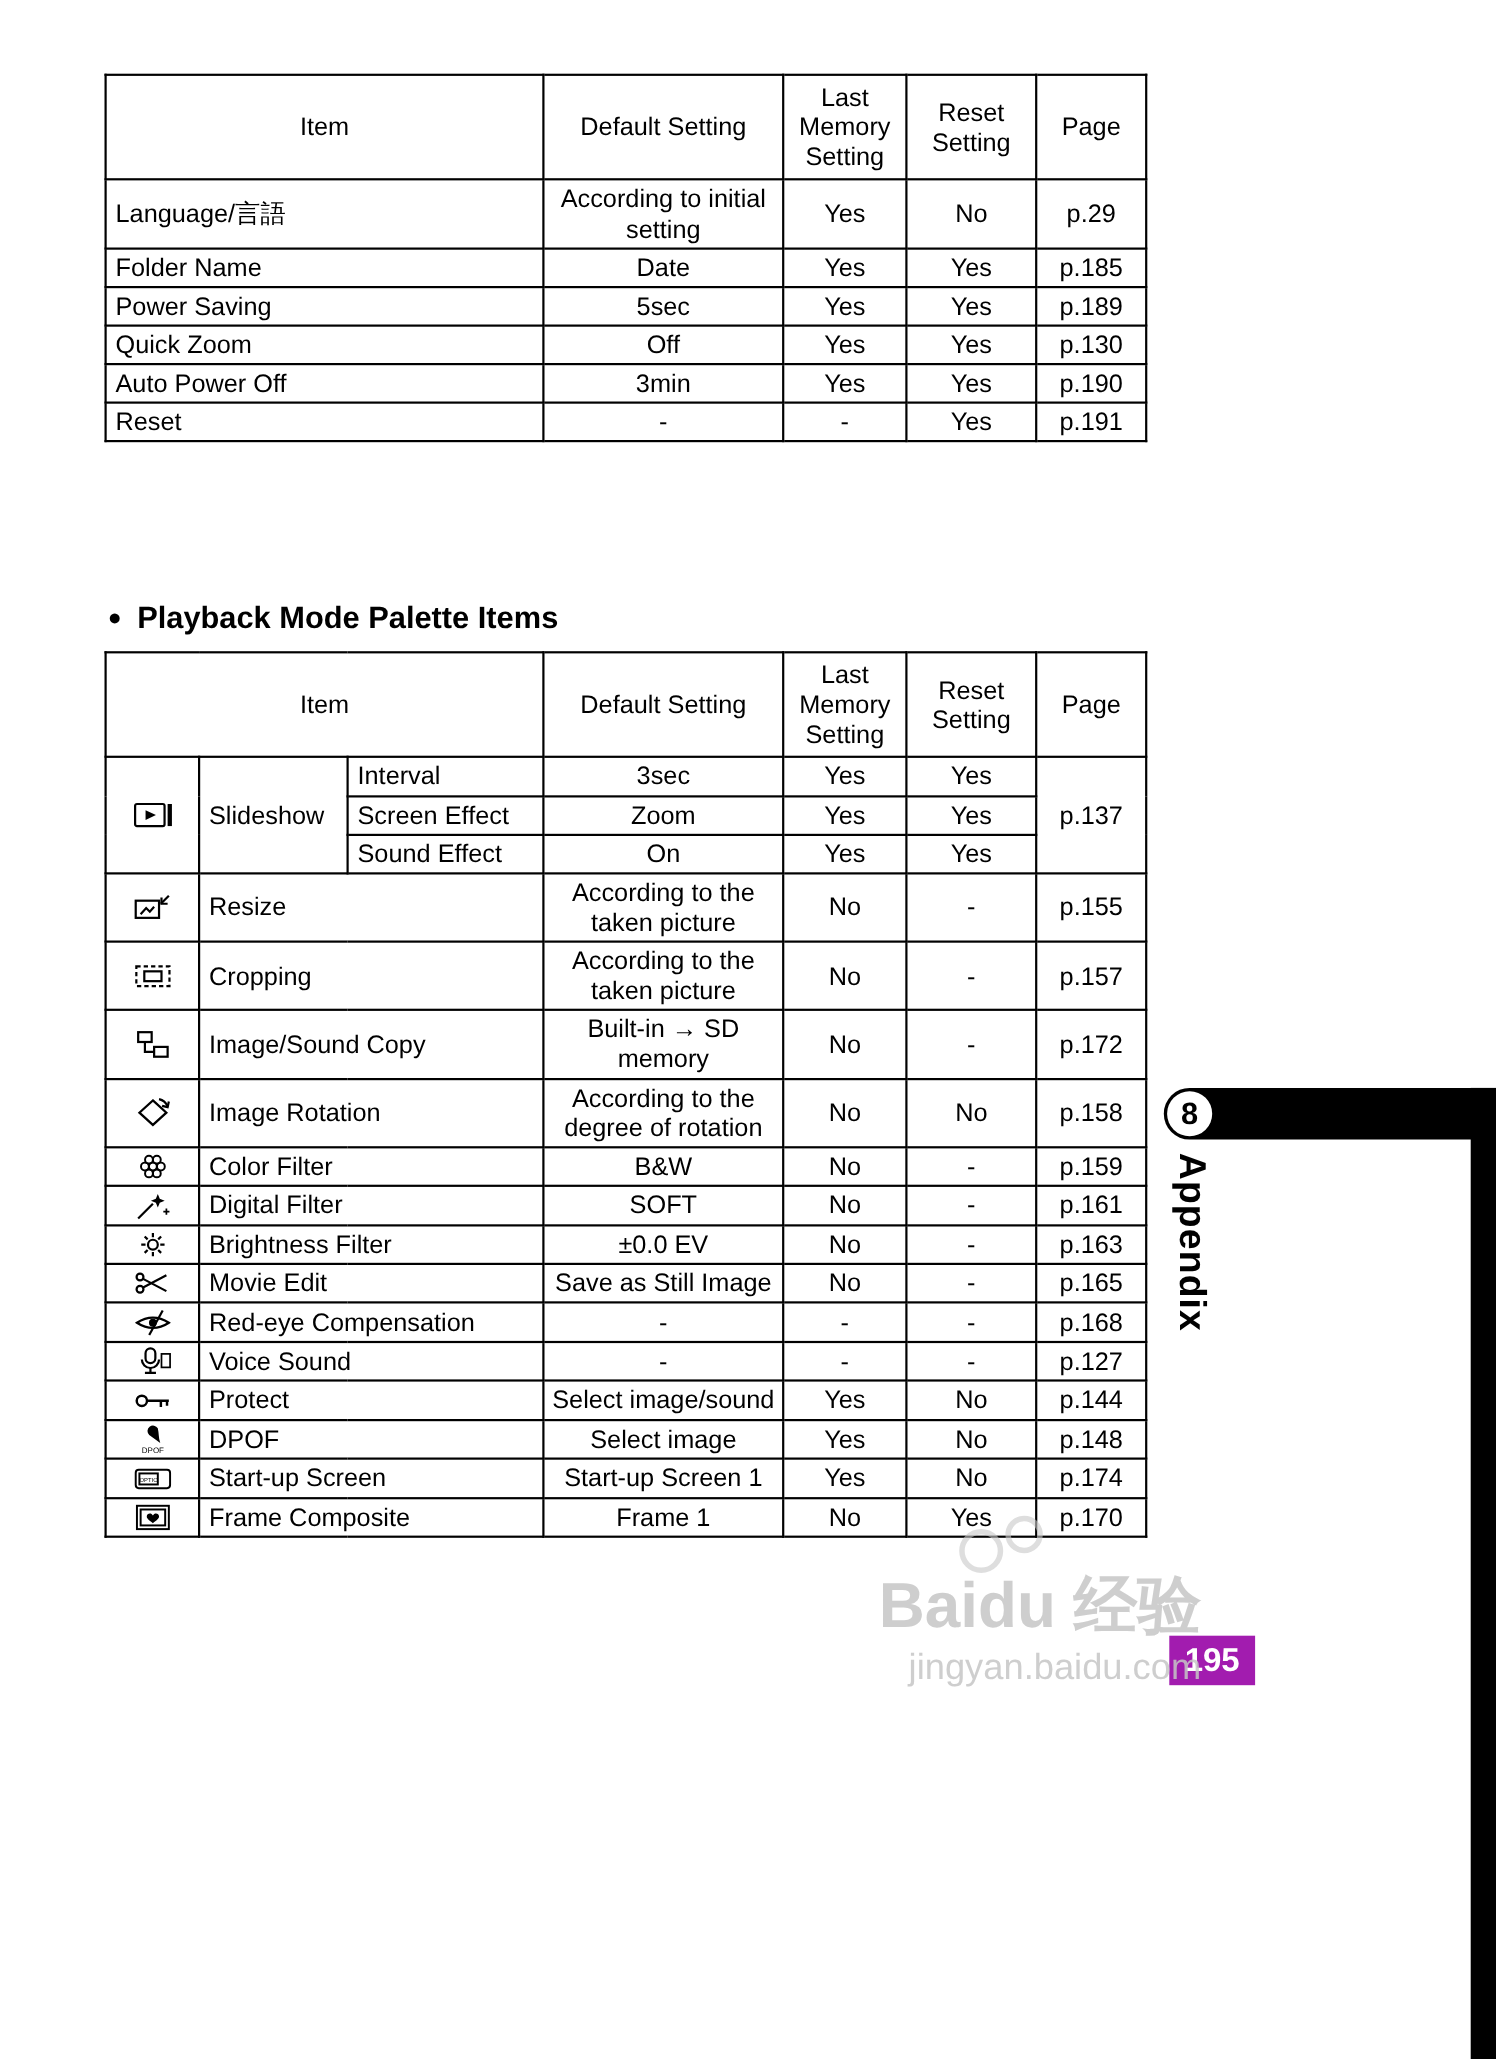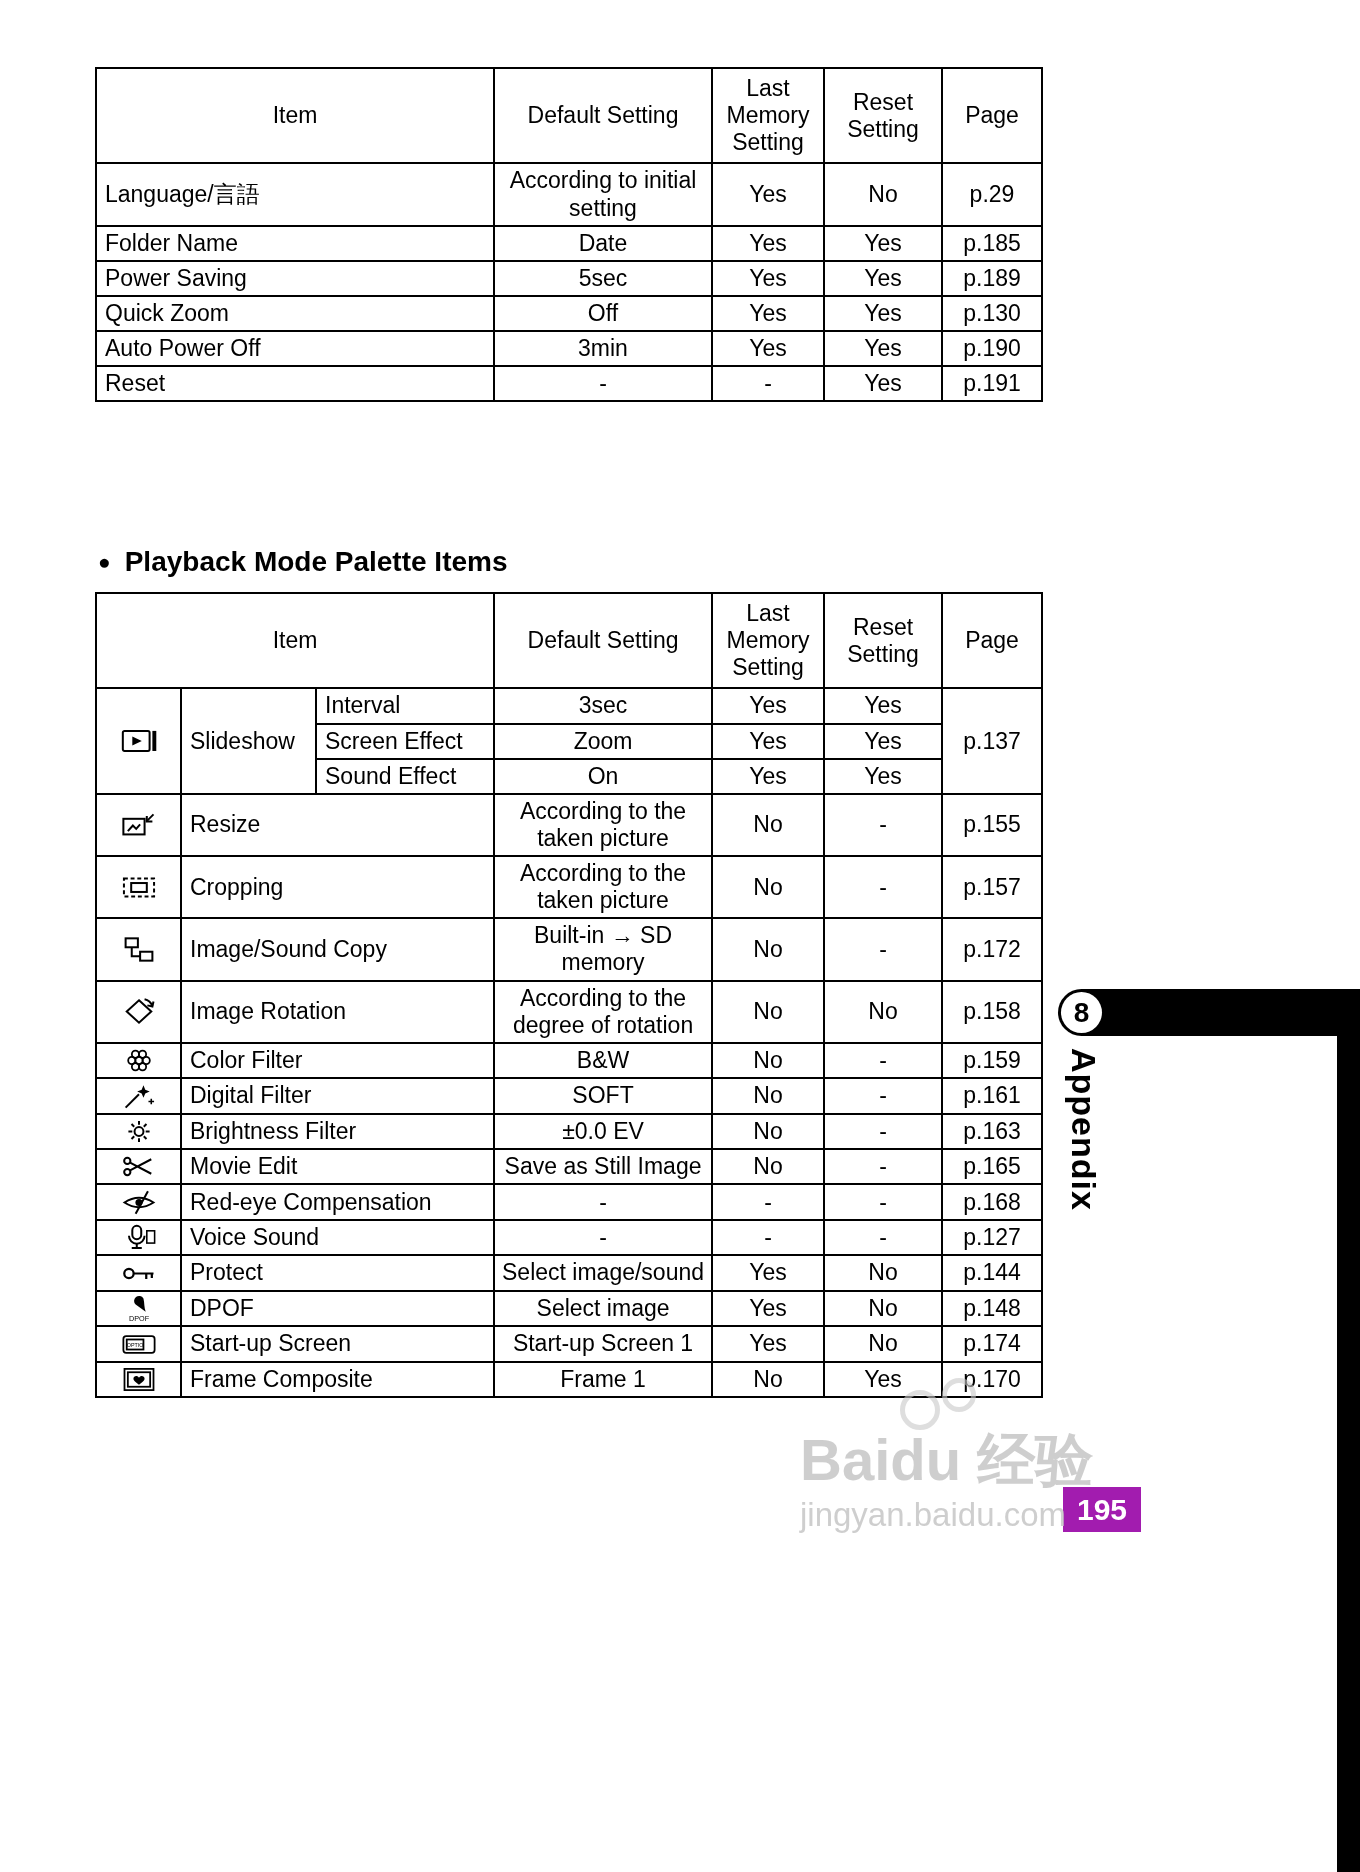--- a/index.html
+++ b/index.html
@@ -37,21 +37,21 @@
     position:absolute;left:1064px;top:1048px;
     writing-mode:vertical-rl;text-orientation:mixed;
     font-size:34px;font-weight:bold;letter-spacing:1px;color:#000;
   }
   .page-num{
     position:absolute;left:1063px;top:1487px;width:78px;height:45px;background:#a21caf;
     color:#fff;font-size:30px;font-weight:bold;
     display:flex;align-items:center;justify-content:center;
   }
   
-  .watermark{position:absolute;left:800px;top:1382px;width:320px;z-index:5;pointer-events:none;}
+  .watermark{position:absolute;left:772px;top:1382px;width:320px;z-index:5;pointer-events:none;text-align:right;}
   .wm-bubble{position:absolute;border-radius:50%;border:5px solid rgba(200,200,200,.6);}
   .wm-bubble.b1{left:100px;top:8px;width:30px;height:30px;}
   .wm-bubble.b2{left:142px;top:-4px;width:24px;height:24px;}
   .wm-brand{margin-top:44px;font-size:58px;font-weight:bold;color:rgba(198,198,198,.85);white-space:nowrap;}
   .wm-site{font-size:33px;color:rgba(198,198,198,.85);white-space:nowrap;margin-top:2px;}
 </style>
 </head>
 <body>
 
 <div class="page">

